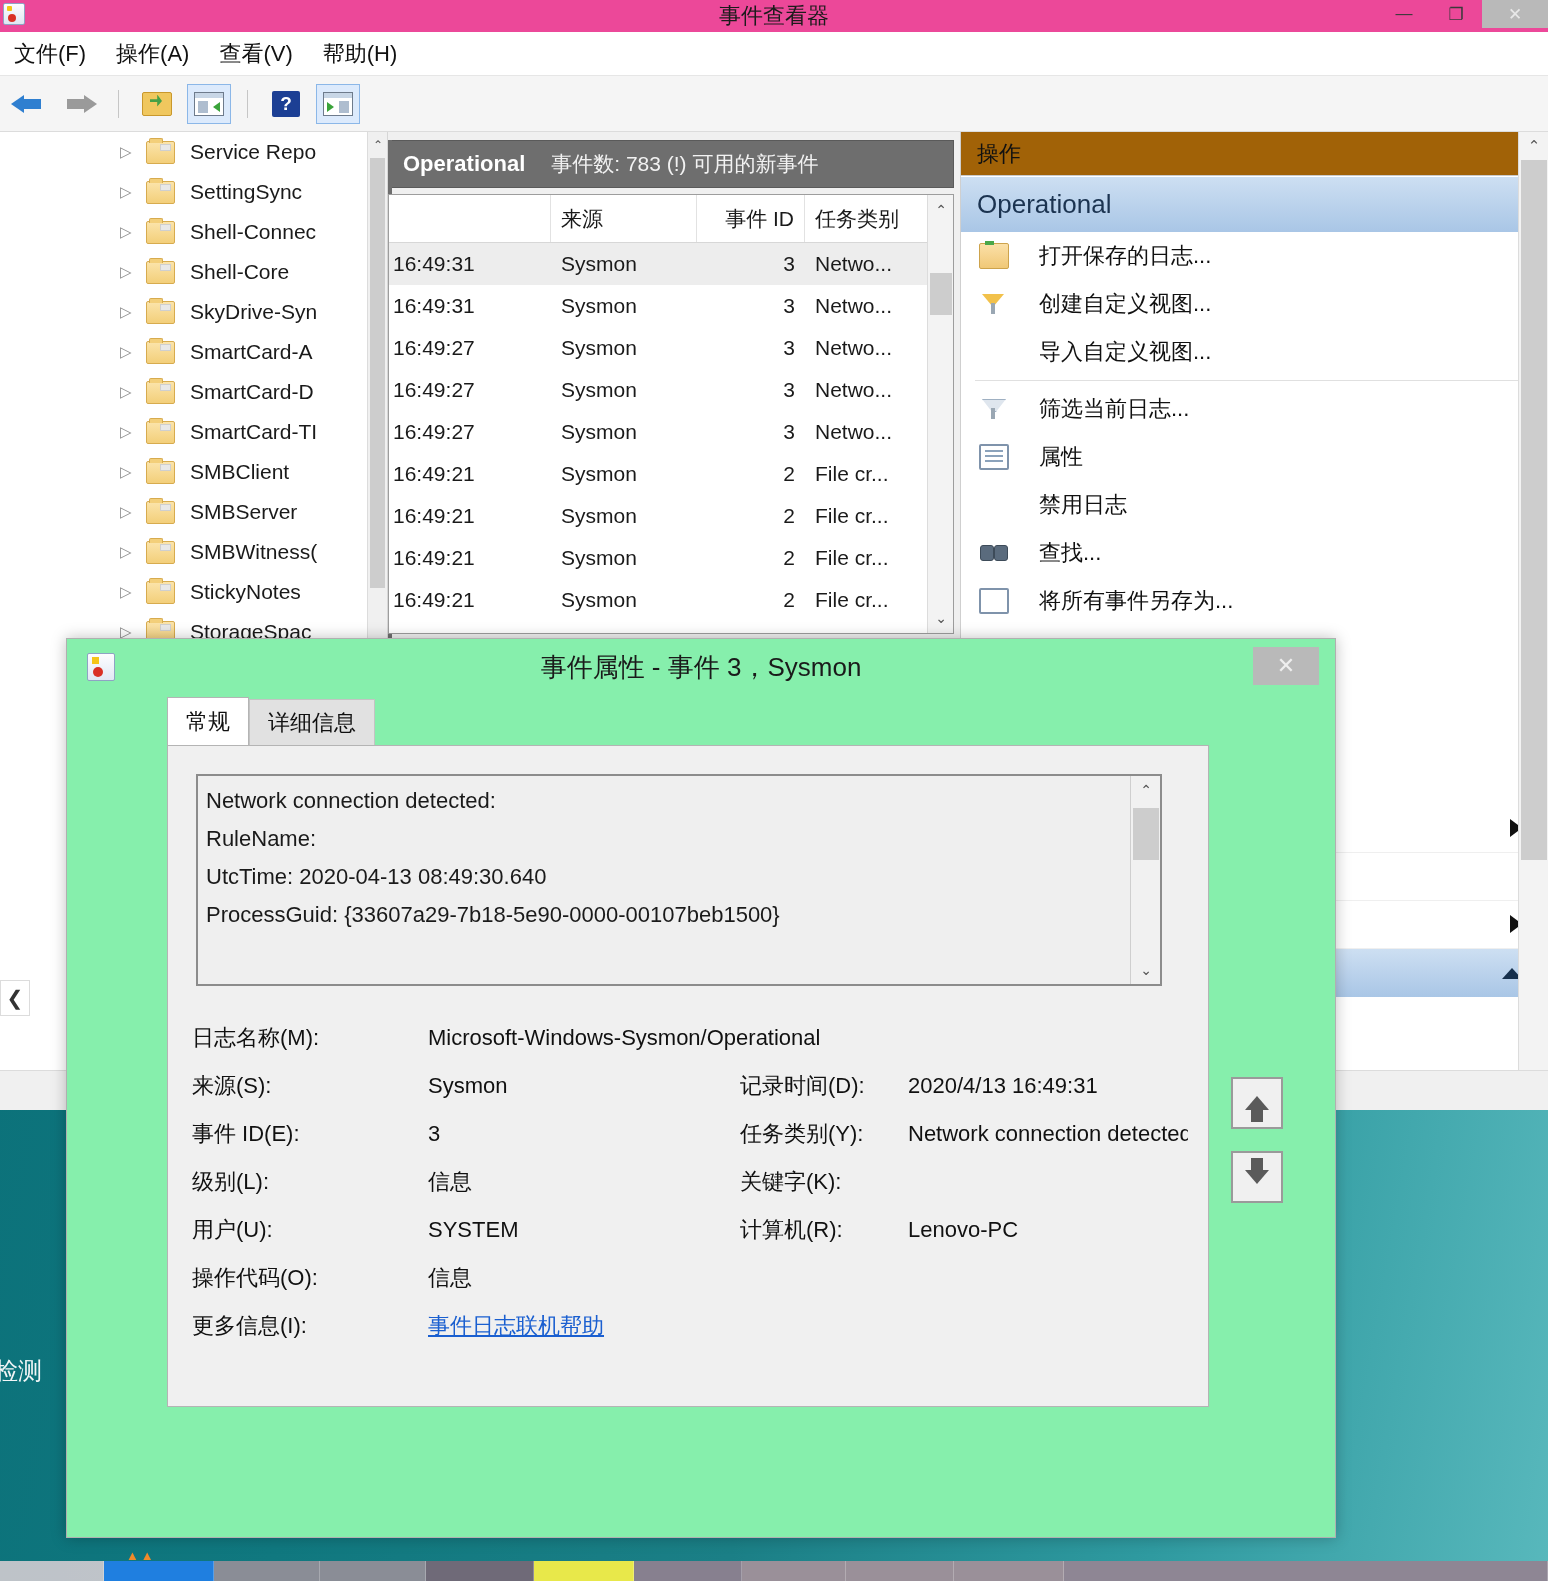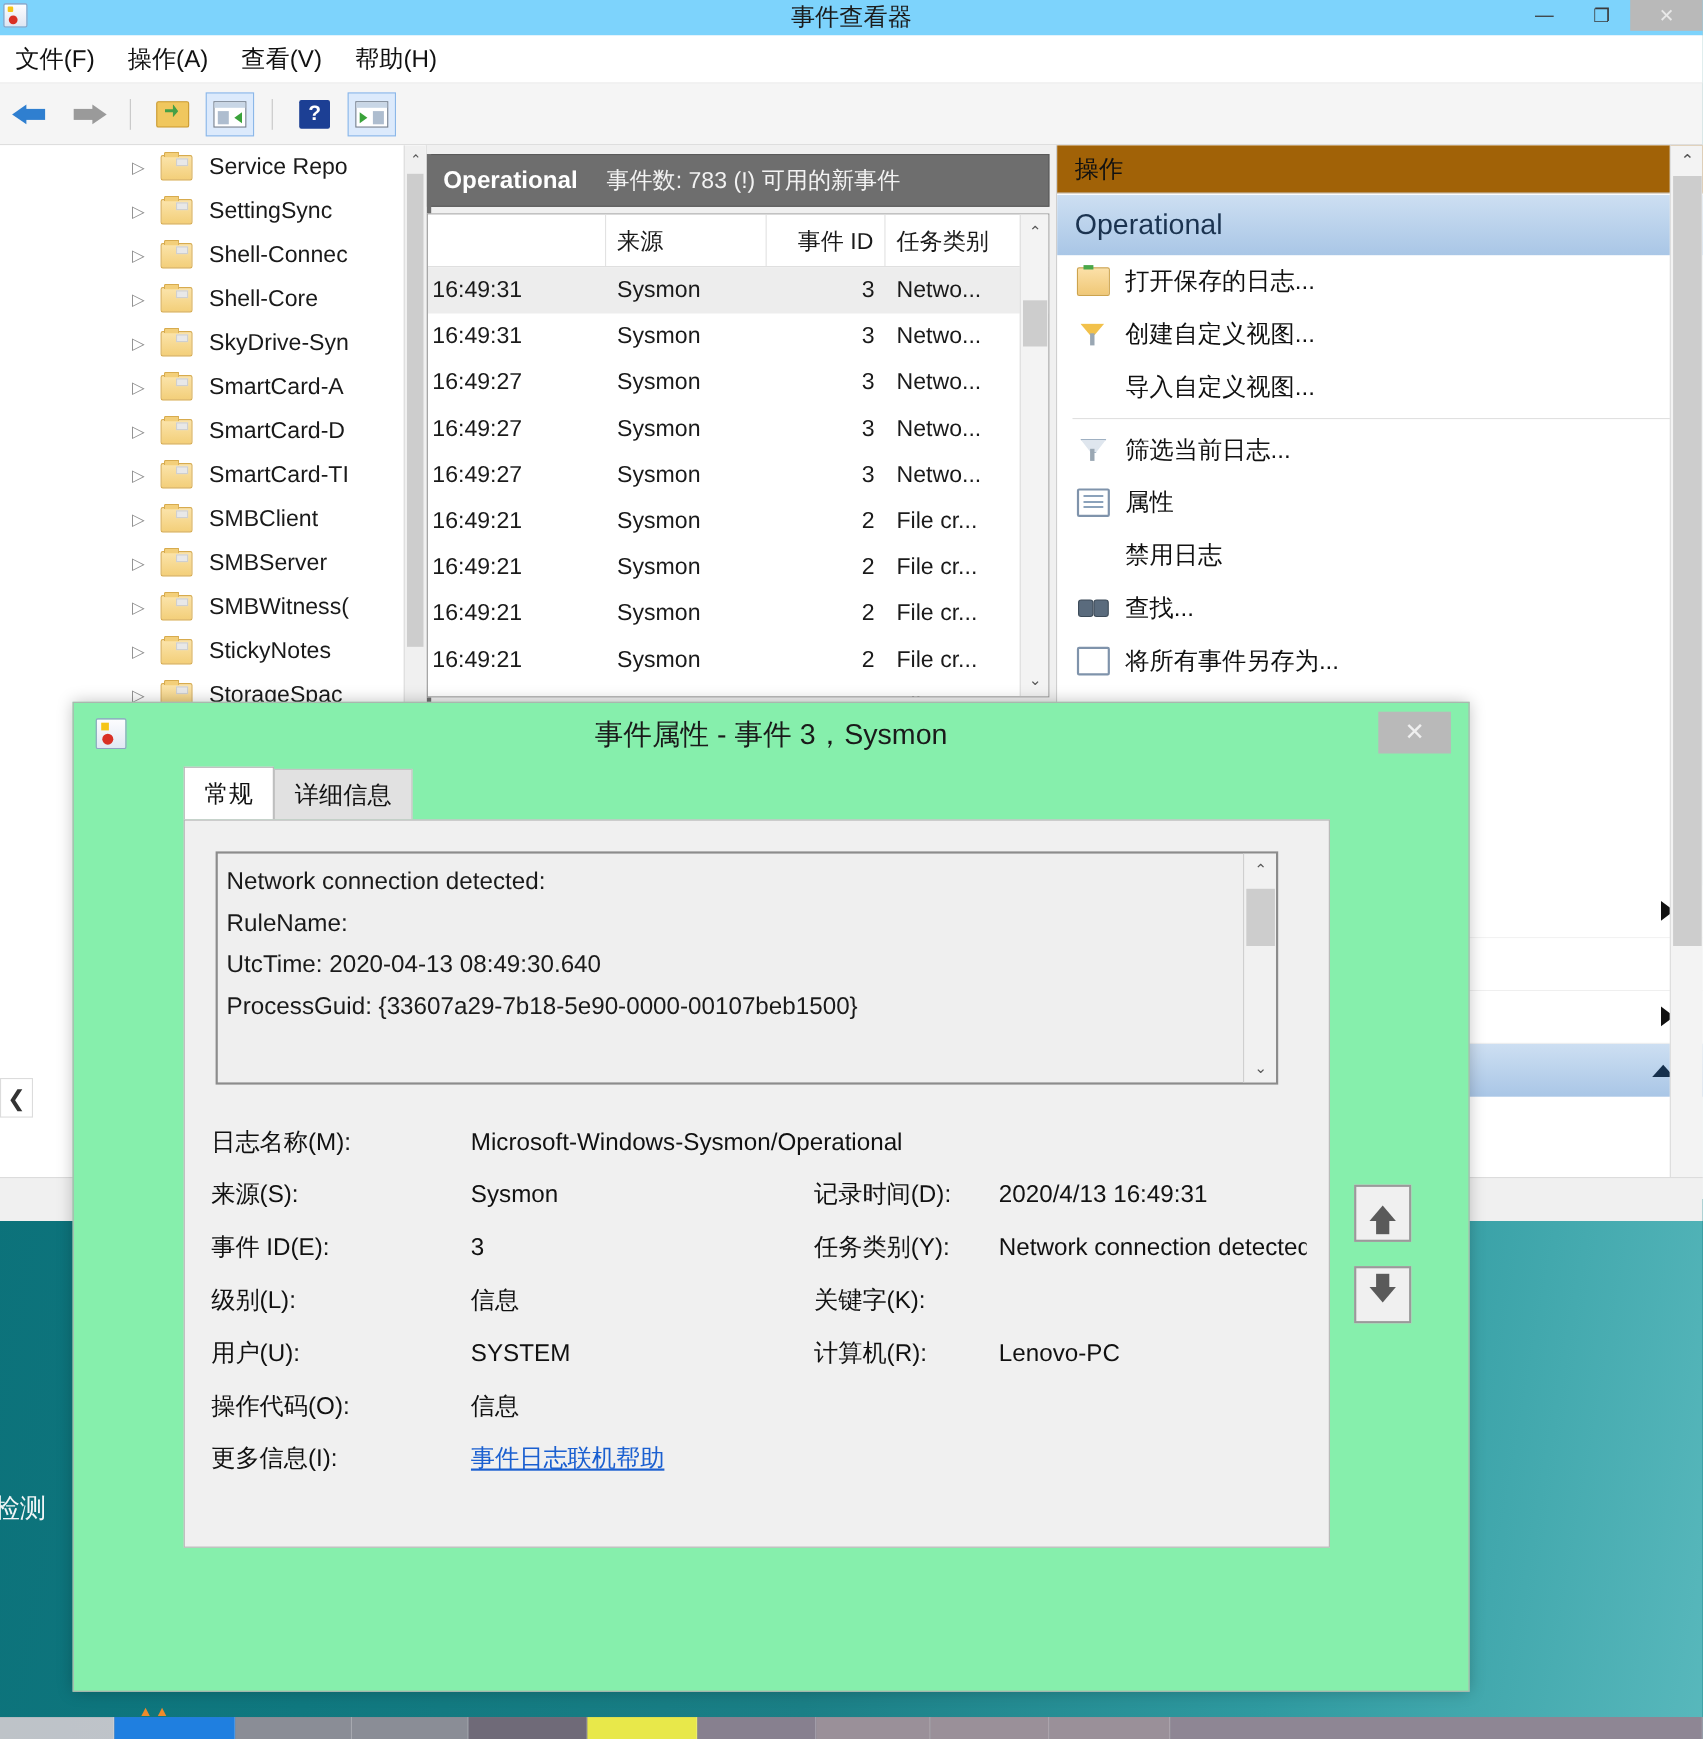--- a/index.html
+++ b/index.html
@@ -41,21 +41,21 @@
     font-size: 24px; color: #f2f6f7; white-space: nowrap;
   }
   .desk-label .v2 { margin-left: 26px; }
 
   
   .evwin {
     position: absolute; left: 0; top: 0; width: 1548px; height: 1110px;
     background: #f0f0f0;
   }
   .titlebar {
-    position: relative; height: 32px; background: #7dd3fc;
+    position: relative; height: 32px; background: #ec4899;
     display: flex; align-items: center;
   }
   .title-icon {
     width: 22px; height: 22px; margin-left: 3px; margin-top: -4px;
     background: linear-gradient(180deg,#fdfdff,#dfe6f2);
     border: 1px solid #8fa3c4; border-radius: 2px;
     position: relative; flex: none;
   }
   .title-icon::before {
     content: ""; position: absolute; left: 3px; top: 2px; width: 5px; height: 5px;
@@ -227,21 +227,21 @@
     padding-left: 16px; font-size: 22px; color: #111; border-bottom: 1px solid #c9c9c9;
   }
   .ap-group {
     height: 56px; background: linear-gradient(180deg,#cddff2,#a9c6e6);
     display: flex; align-items: center; padding: 0 16px;
     font-size: 26px; color: #1b3350; justify-content: space-between;
     border-top: 1px solid #fff;
   }
   .ap-group .caret { font-size: 16px; color: #17304d; }
   .ap-item {
-    height: 48px; display: flex; align-items: center; gap: 14px;
+    height: 48px; display: flex; align-items: center; gap: 30px;
     padding-left: 18px; font-size: 22px; color: #111;
   }
   .ap-item .ico { width: 30px; height: 26px; flex: none; position: relative; }
   .ap-item .ico.blank { background: none; }
   .ico-openlog { background: linear-gradient(180deg,#fbe0a8,#f0c877); border: 1px solid #cda34c; border-radius: 2px; }
   .ico-openlog::after { content:""; position:absolute; left:5px; top:-3px; width:9px; height:4px; background:#4aa74a; }
   .ico-funnel-y { }
   .ico-funnel-y::before {
     content: ""; position: absolute; left: 3px; top: 3px; width: 22px; height: 11px;
     background: #f2c14b; clip-path: polygon(0 0, 100% 0, 58% 100%, 42% 100%);

